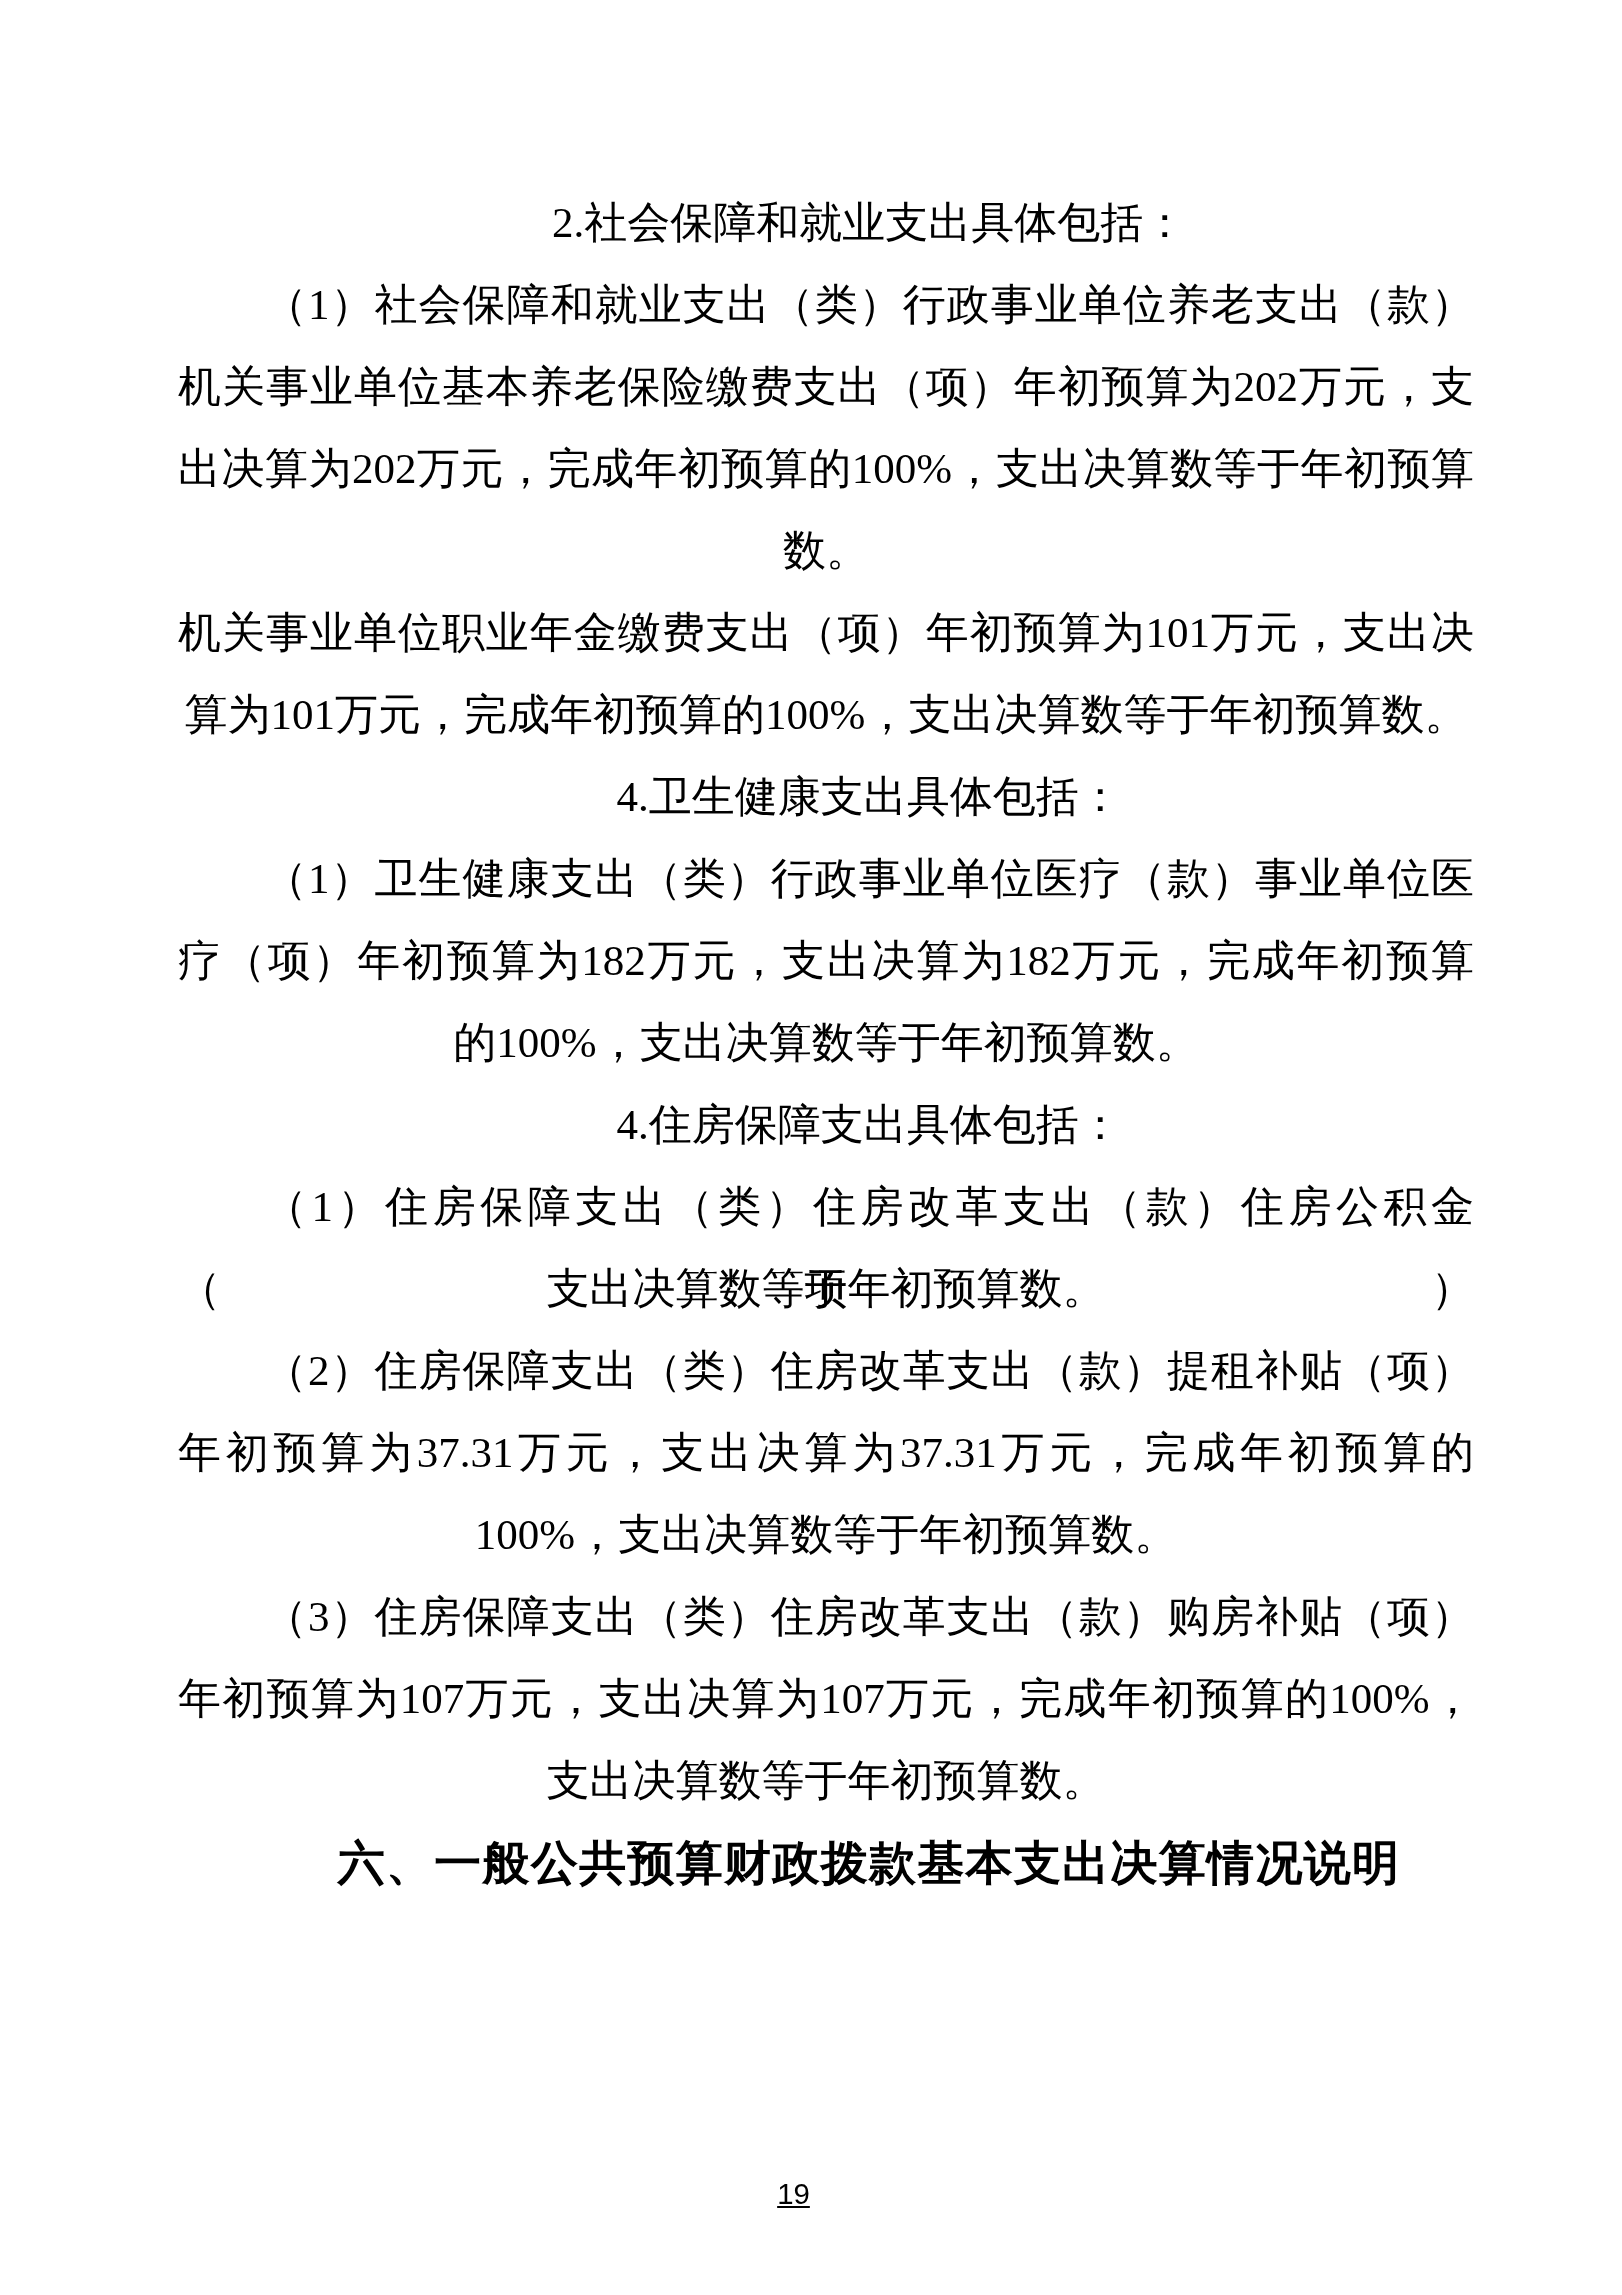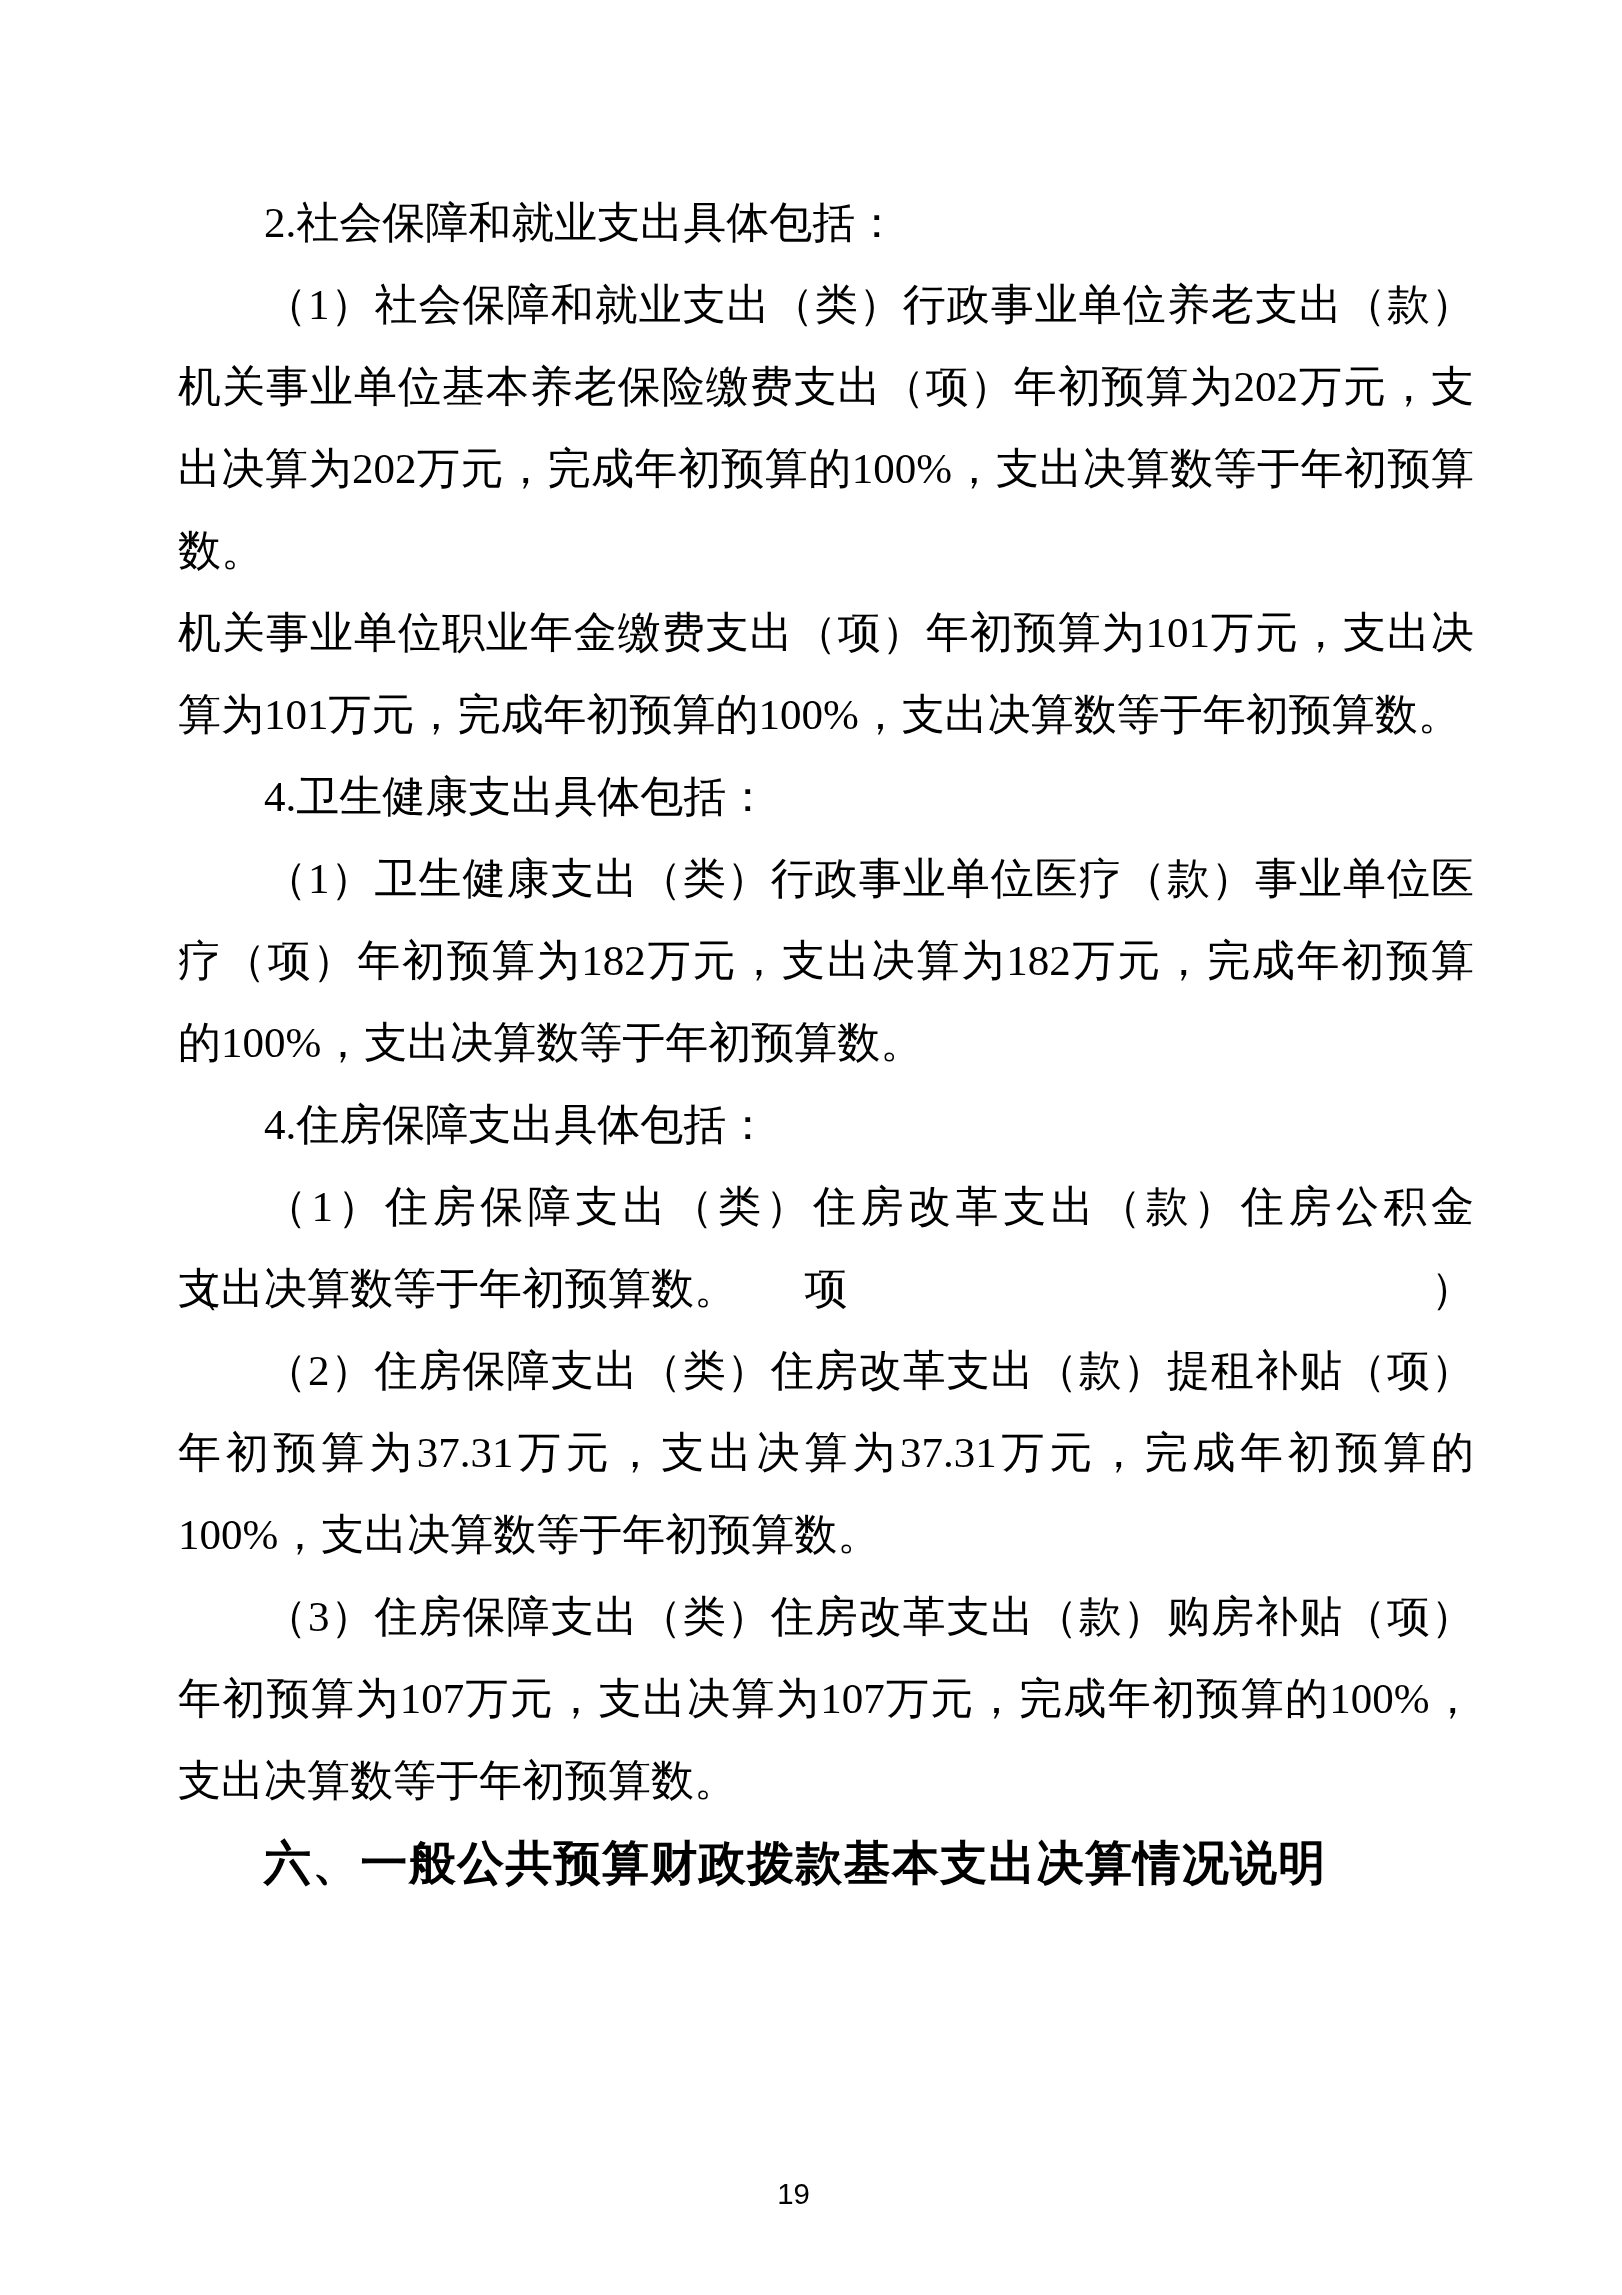--- a/index.html
+++ b/index.html
@@ -20,21 +20,21 @@
     position: absolute;
     left: 178px;
     top: 182px;
     width: 1296px;
   }
   .ln {
     font-size: 43px;
     line-height: 82px;
     height: 82px;
     white-space: nowrap;
-    text-align: left;
+    text-align: center;
   }
   .jf {
     white-space: normal;
     text-align: justify;
     text-align-last: justify;
   }
   .ind {
     text-indent: 86px;
   }
   .heading {
@@ -46,20 +46,21 @@
   .page-number {
     position: absolute;
     left: 0;
     top: 2174px;
     width: 1587px;
     text-align: center;
     font-family: "Liberation Sans", "DejaVu Sans", sans-serif;
     font-size: 29.4px;
     line-height: 39px;
     color: #000000;
+    text-decoration: underline;
   }
 </style>
 </head>
 <body>
 
 <div class="page">
   <div class="content">
     <div class="ln ind">2.社会保障和就业支出具体包括：</div>
     <div class="ln ind jf">（1）社会保障和就业支出（类）行政事业单位养老支出（款）</div>
     <div class="ln jf">机关事业单位基本养老保险缴费支出（项）年初预算为202万元，支</div>

